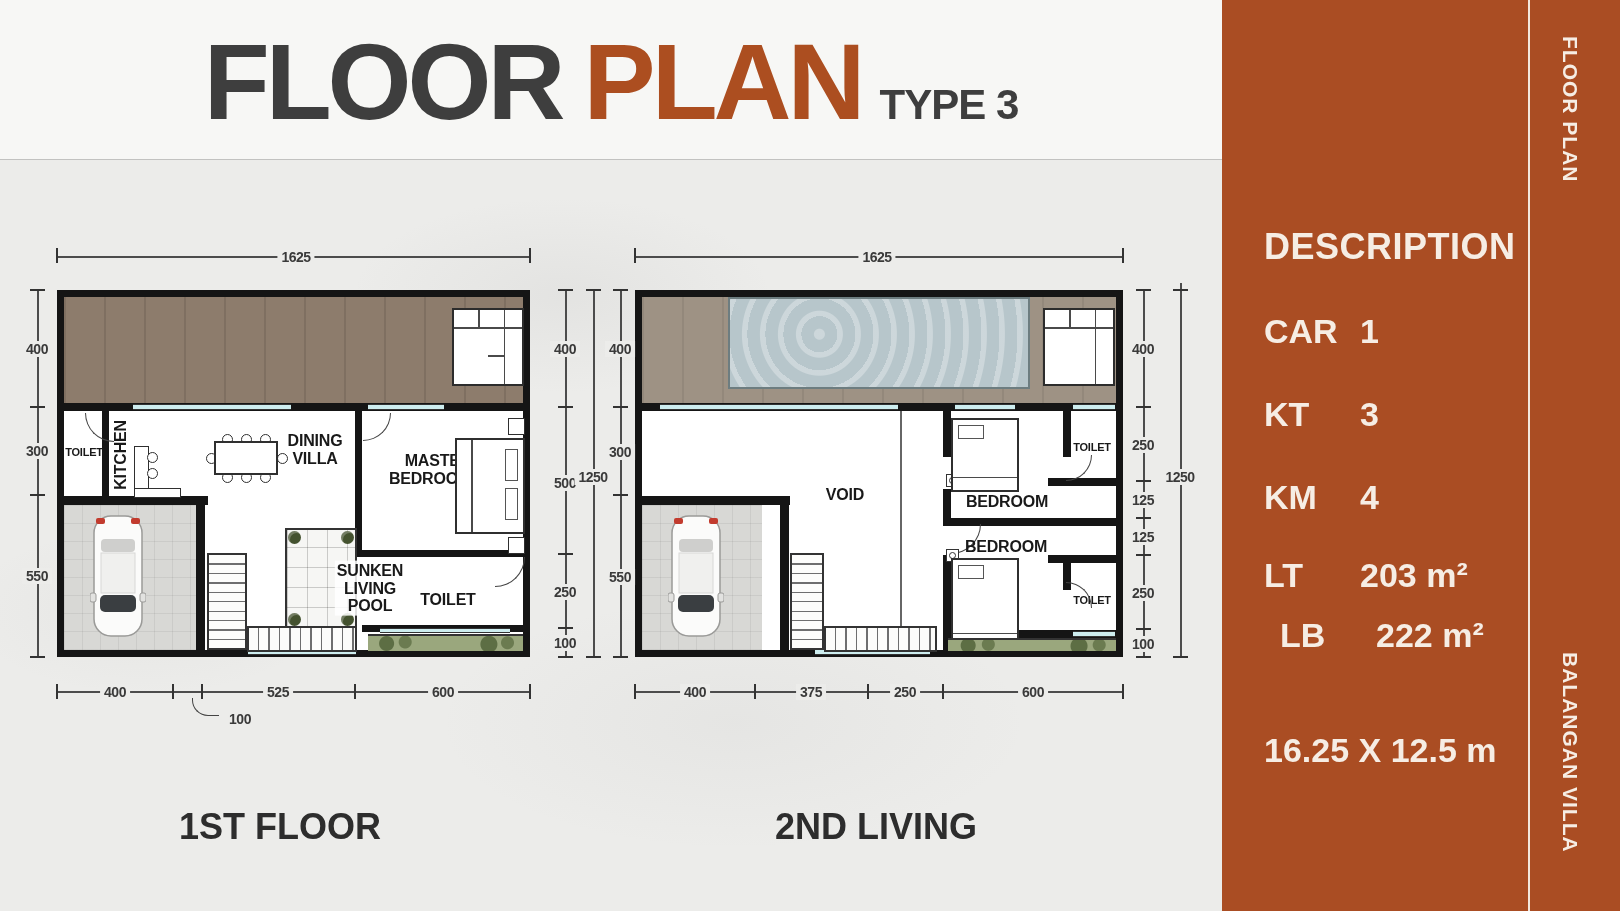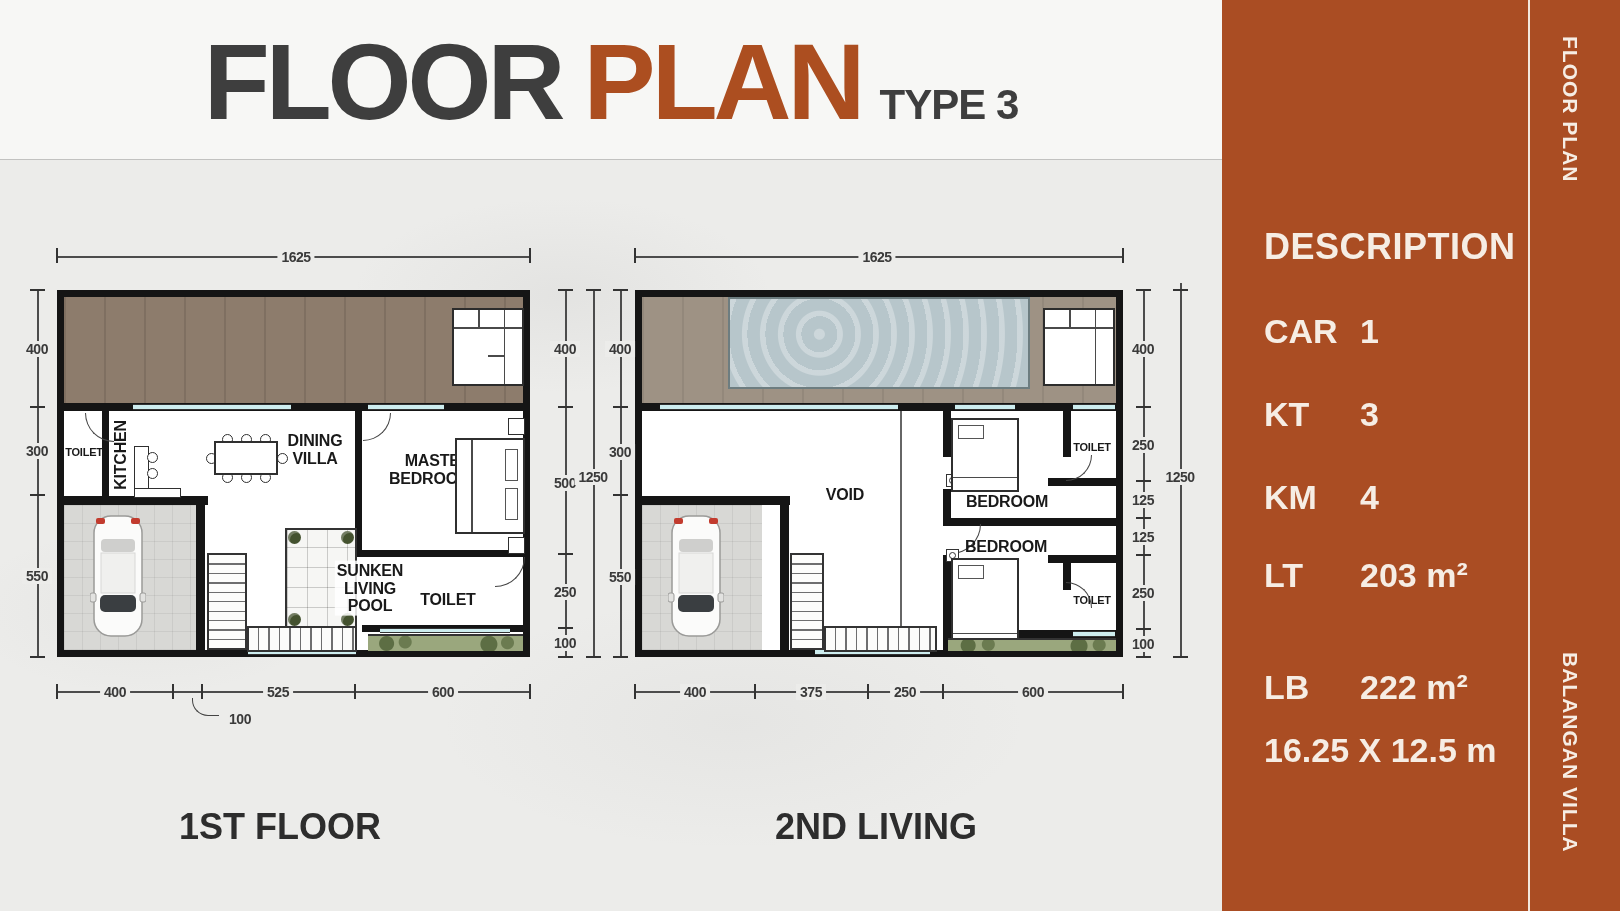--- a/index.html
+++ b/index.html
@@ -342,21 +342,21 @@
       <span class="sb-val">3</span>
     </div>
     <div class="sb-row" style="top:478px;">
       <span>KM</span>
       <span class="sb-val">4</span>
     </div>
     <div class="sb-row" style="top:556px;">
       <span>LT</span>
       <span class="sb-val">203 m²</span>
     </div>
-    <div class="sb-row" style="top:668px;">
+    <div class="sb-row" style="top:616px;margin-left:16px;">
       <span>LB</span>
       <span class="sb-val">222 m²</span>
     </div>
     <div class="sb-size">
       <div>16.25 X 12.5 m</div>
     </div>
     <div class="sb-divider"></div>
     <div class="sb-vert" style="top:36px;">FLOOR PLAN</div>
     <div class="sb-vert" style="top:652px;">BALANGAN VILLA</div>
   </div>

